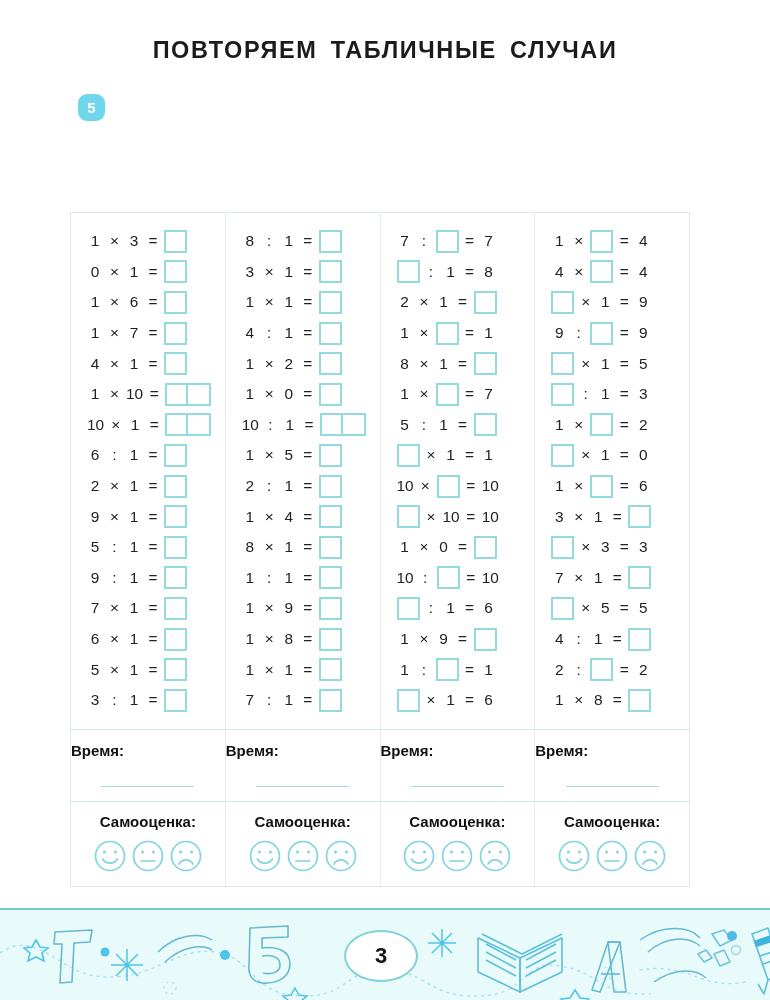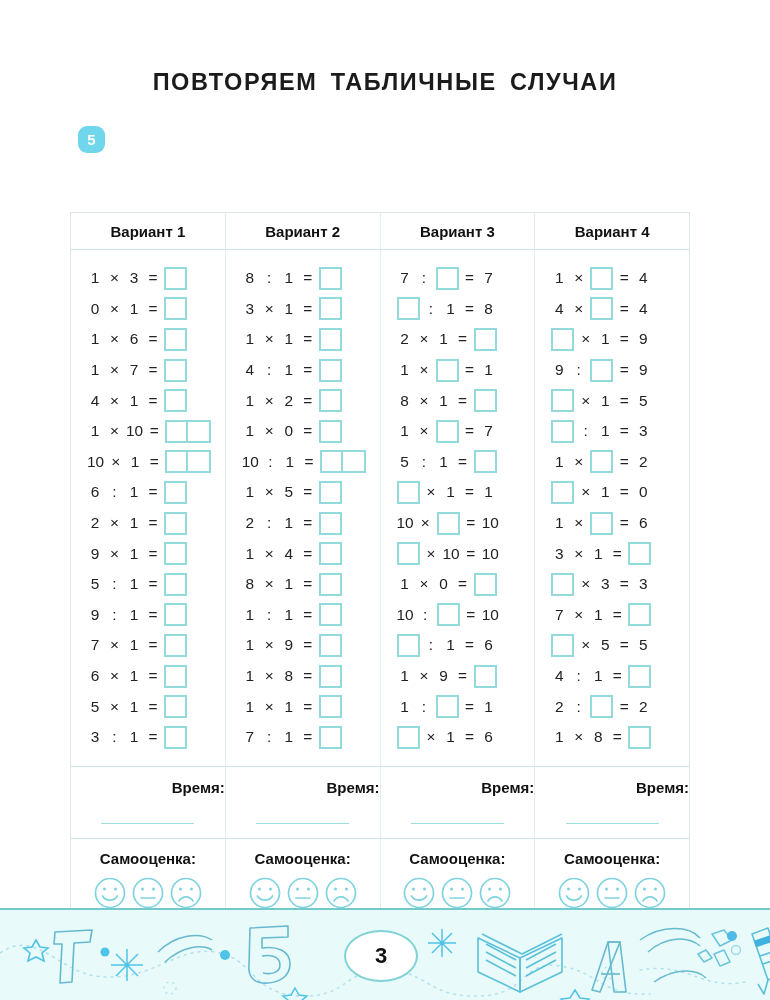--- a/index.html
+++ b/index.html
@@ -17,21 +17,21 @@
 
   .page {
     position: relative;
     width: 770px;
     height: 1000px;
     box-sizing: border-box;
   }
 
   
   .title-block {
-    padding-top: 66px;
+    padding-top: 34px;
     text-align: center;
   }
   .title-line {
     font-size: 23.5px;
     font-weight: bold;
     color: #1b1b1b;
     letter-spacing: 1.6px;
     line-height: 33px;
     word-spacing: 5px;
   }
@@ -148,21 +148,21 @@
   
   .tfoot-time {
     display: flex;
     border-bottom: 1px solid #cfe9e9;
   }
   .tfoot-time .fcell {
     flex: 1 1 0;
     border-right: 1px solid #e3eded;
     box-sizing: border-box;
     padding: 12px 0 6px 0;
-    text-align: right;
+    text-align: left;
   }
   .tfoot-time .fcell:last-child { border-right: none; }
   .f-label {
     font-size: 15px;
     font-weight: bold;
     color: #111;
   }
   .time-rule {
     width: 93px;
     height: 0;
@@ -228,26 +228,20 @@
   </div>
 
   <div class="task-row">
     <div class="task-badge">5</div>
     <div class="task-text">
     </div>
   </div>
 
   <div class="table-wrap">
 
-    <div class="thead">
-      <div class="hcell">Вариант 1</div>
-      <div class="hcell">Вариант 2</div>
-      <div class="hcell">Вариант 3</div>
-      <div class="hcell">Вариант 4</div>
-    </div>
 
     <div class="tbody">
       <div class="col">
           <div class="expr">
             <span class="tok num">1</span>
             <span class="sp2" style="width: 4px;"></span>
             <span class="tok op">×</span>
             <span class="sp2" style="width: 4px;"></span>
             <span class="tok num">3</span>
             <span class="sp2" style="width: 4px;"></span>

